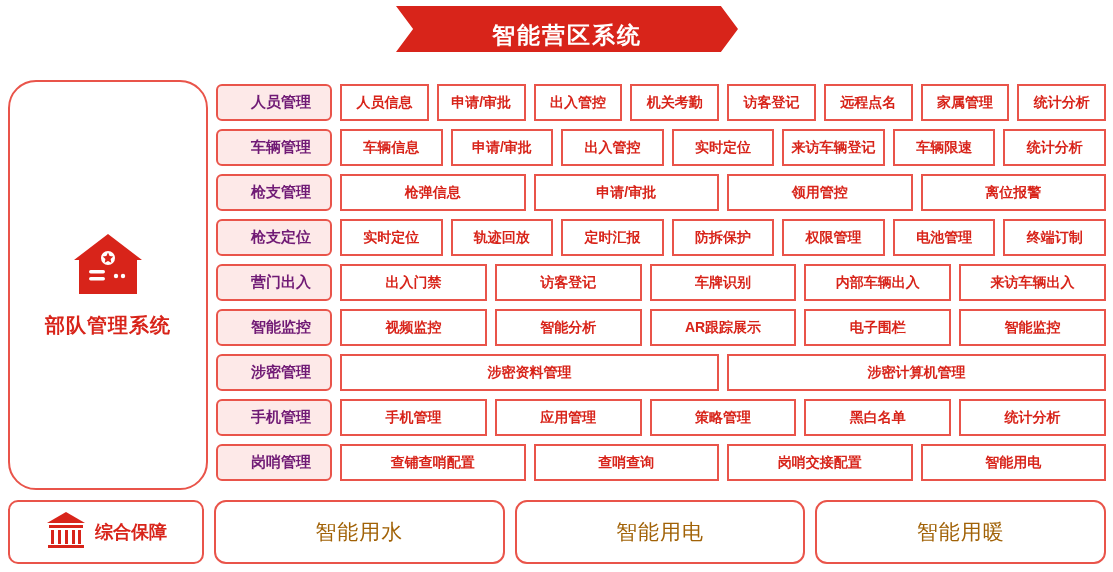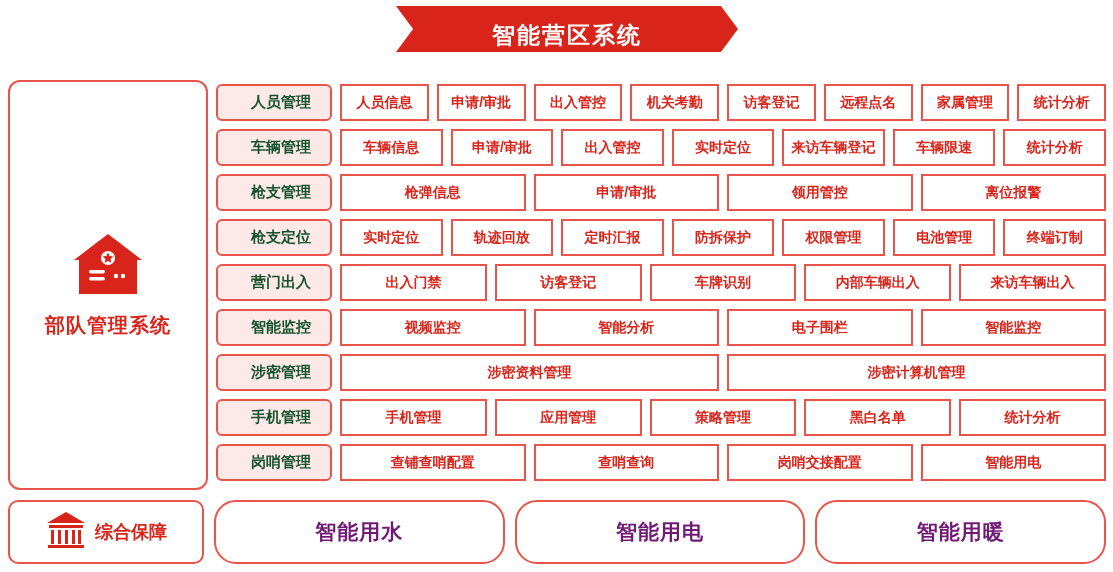--- a/index.html
+++ b/index.html
@@ -44,21 +44,21 @@
   }
 
   
   #left-panel {
     position: absolute;
     left: 8px;
     top: 80px;
     width: 196px;
     height: 406px;
     border: 2px solid #e9544a;
-    border-radius: 12px;
+    border-radius: 28px;
     display: flex;
     flex-direction: column;
     align-items: center;
     justify-content: center;
     background: #fff;
   }
   #left-panel .label {
     margin-top: 14px;
     font-size: 20px;
     font-weight: bold;
@@ -83,21 +83,21 @@
   .row .cat {
     flex: 0 0 116px;
     border: 2px solid #e9544a;
     border-radius: 6px;
     background: #fde9e8;
     display: flex;
     align-items: center;
     justify-content: center;
     font-size: 15px;
     font-weight: bold;
-    color: #14532d;
+    color: #701a75;
     margin-right: 8px;
     box-sizing: border-box;
     padding-left: 14px;
   }
   .row .items {
     flex: 1 1 auto;
     display: flex;
     gap: 8px;
   }
   .row .item {
@@ -139,27 +139,27 @@
     background: #fff;
   }
   #bottom .left-box .label {
     font-size: 18px;
     font-weight: bold;
     color: #d8241a;
   }
   #bottom .bigitem {
     flex: 1 1 0;
     border: 2px solid #e9544a;
-    border-radius: 22px;
+    border-radius: 12px;
     display: flex;
     align-items: center;
     justify-content: center;
     font-size: 21px;
-    font-weight: bold;
-    color: #701a75;
+    font-weight: normal;
+    color: #a16207;
     box-sizing: border-box;
     background: #fff;
     letter-spacing: 1px;
   }
 </style>
 </head>
 <body>
 
 <div id="title-banner">
   <div class="shape"></div>
@@ -236,20 +236,21 @@
         <div class="item">车牌识别</div>
         <div class="item">内部车辆出入</div>
         <div class="item">来访车辆出入</div>
       </div>
     </div>
     <div class="row">
       <div class="cat">智能监控</div>
       <div class="items">
         <div class="item">视频监控</div>
         <div class="item">智能分析</div>
+        <div class="item">AR跟踪展示</div>
         <div class="item">电子围栏</div>
         <div class="item">智能监控</div>
       </div>
     </div>
     <div class="row">
       <div class="cat">涉密管理</div>
       <div class="items">
         <div class="item">涉密资料管理</div>
         <div class="item">涉密计算机管理</div>
       </div>

